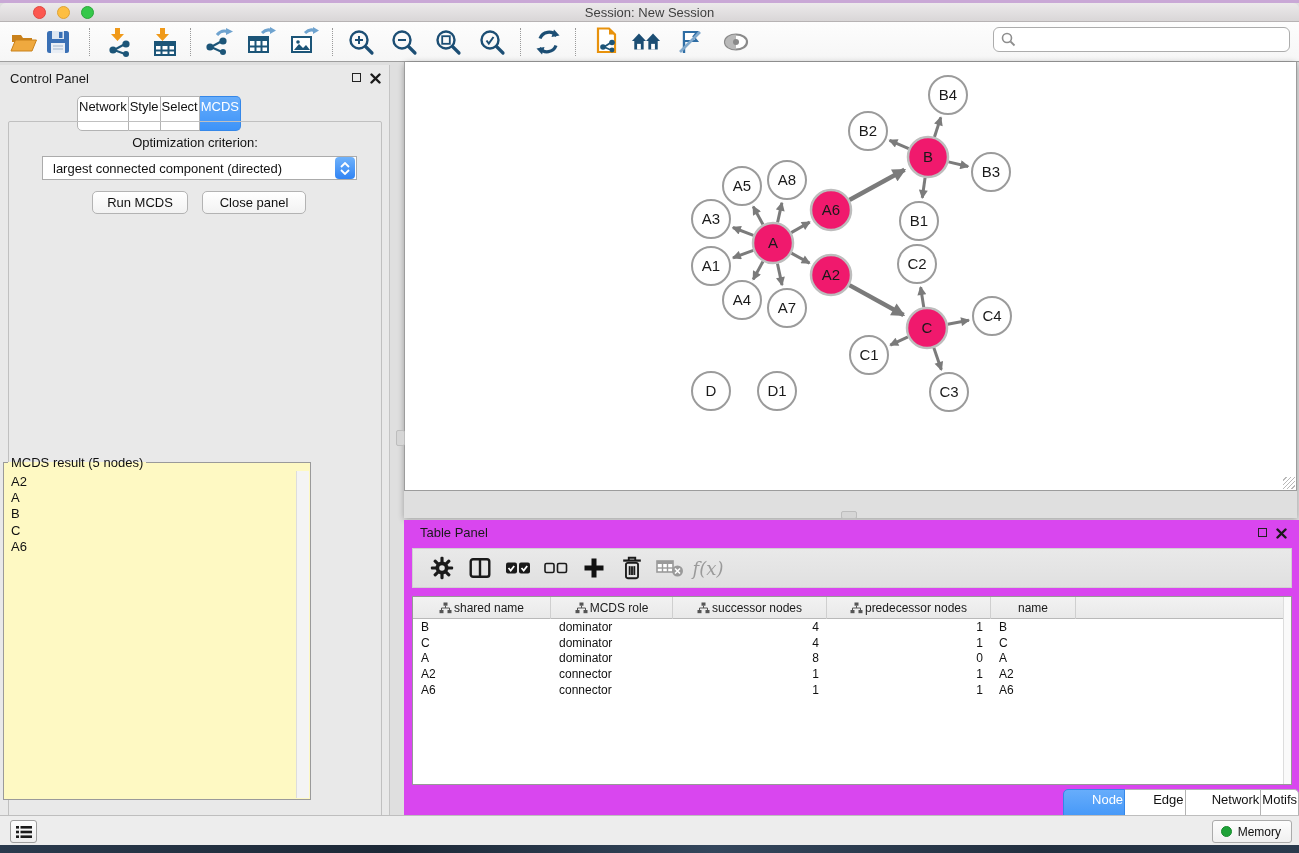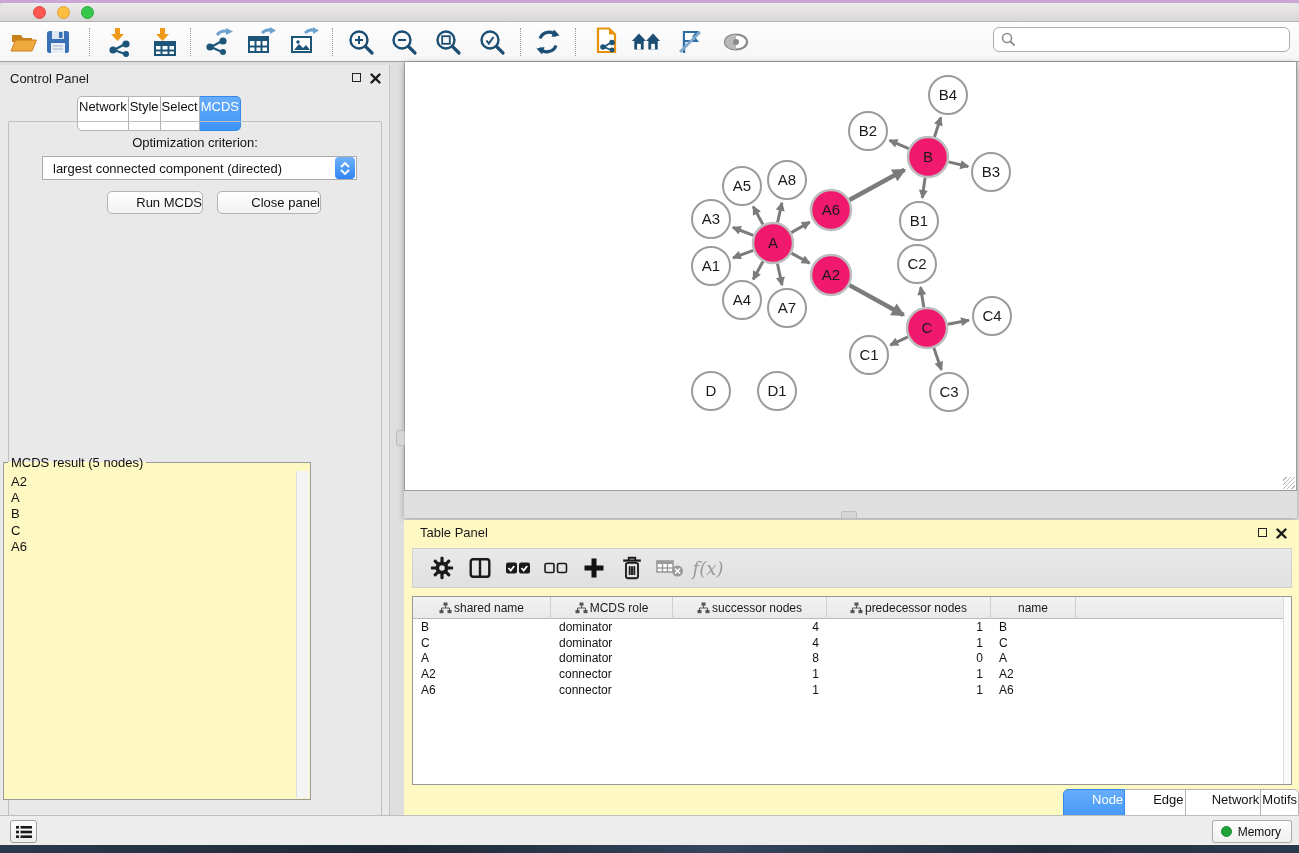--- a/index.html
+++ b/index.html
@@ -46,21 +46,21 @@
   .cp-inner { position:absolute; left:8px; top:56px; width:374px; height:738px;
      border:1px solid #C0C0C0; border-radius:2px; }
   .opt-label { position:absolute; left:0; top:70px; width:390px; text-align:center; font-size:13px; color:#111; }
   .dropdown { position:absolute; left:42px; top:91px; width:315px; height:24px; background:#fff;
      border:1px solid #ABABAB; border-radius:0; display:flex; align-items:center; }
   .dropdown .dd-text { flex:1; font-size:13px; color:#111; padding-left:10px; white-space:nowrap; }
   .dd-stepper { width:20px; height:22px; margin-right:1px; border-radius:4px;
      background:linear-gradient(#6FB2FB,#3184F4); display:flex; flex-direction:column; align-items:center; justify-content:center; gap:1px; }
   .dd-stepper svg { display:block; }
   .btn { position:absolute; height:23px; background:linear-gradient(#FFFFFF,#F2F2F2); border:1px solid #B3B3B3;
-     border-radius:5px; font-size:13px; color:#111; text-align:right; line-height:21px;margin-left:15px; }
+     border-radius:5px; font-size:13px; color:#111; text-align:center; line-height:21px; }
   .btn-run { left:92px; top:126px; width:96px; }
   .btn-close { left:202px; top:126px; width:104px; }
   fieldset.result { position:absolute; left:3px; top:390px; width:308px; height:345px; background:#fef9c3;
      border:1px solid #9A9A9A; }
   fieldset.result legend { font-size:13px; color:#111; margin-left:4px; padding:0 3px; background:transparent; }
   .result-list { position:absolute; left:2px; top:2px; right:16px; bottom:2px; font-size:13px; color:#111; line-height:16.2px; padding:2px 0 0 5px; }
   .result-scroll { position:absolute; right:1px; top:1px; width:13px; height:calc(100% - 2px); background:#F4F4F4; border-left:1px solid #DDD; }
 
   
   .net-window { position:absolute; left:404px; top:62px; width:893px; height:456px;
@@ -74,21 +74,21 @@
   .net-title { position:absolute; top:5px; width:100%; text-align:center; font-size:13px; color:#333; }
   .net-canvas { position:relative; height:429px; background:#fff; border:1px solid #9C9C9C; border-top:none; }
   .resize-grip { position:absolute; right:1px; bottom:1px; width:12px; height:12px;
      background:repeating-linear-gradient(135deg,transparent,transparent 2px,#B9B9B9 2px,#B9B9B9 3px); }
   .splitter-v { position:absolute; left:396px; top:430px; width:9px; height:16px; background:#D6D6D6;
      border:1px solid #BDBDBD; border-radius:2px; }
   .splitter-h { position:absolute; left:841px; top:511px; width:16px; height:8px; background:#D6D6D6;
      border:1px solid #BDBDBD; border-radius:2px; }
 
   
-  .table-panel { position:absolute; left:404px; top:520px; width:895px; height:295px; background:#fef9c3; }
+  .table-panel { position:absolute; left:404px; top:520px; width:895px; height:295px; background:#d946ef; }
   .tp-title { position:absolute; left:16px; top:5px; font-size:13px; color:#1a1a1a; }
   .tp-btns { right:12px; }
   .tp-toolbar { position:absolute; left:8px; top:28px; width:880px; height:40px;
      background:linear-gradient(#E9E9E9,#E0E0E0); border:1px solid #D0D0D0; display:flex; align-items:center; }
   .tp-tool { width:38px; display:flex; justify-content:center; align-items:center; }
   .fx { font-family:"DejaVu Serif", serif; font-style:italic; font-size:18px; color:#9A9A9A; }
   .dtable { position:absolute; left:8px; top:76px; width:880px; height:189px; background:#fff; border:1px solid #979797; }
   .thead { display:flex; height:22px; background:linear-gradient(#F2F2F2,#E9E9E9); border-bottom:1px solid #B9B9B9; }
   .th { display:flex; align-items:center; justify-content:center; gap:2px; font-size:12px; color:#1a1a1a;
      border-right:1px solid #CFCFCF; height:22px; }
@@ -112,20 +112,21 @@
 </style>
 </head>
 <body>
 
 <div class="desktop-top"></div>
 
 <div class="titlebar">
   <span class="traffic t-red"></span>
   <span class="traffic t-yellow"></span>
   <span class="traffic t-green"></span>
+  <div class="win-title">Session: New Session</div>
 </div>
 
 <div class="toolbar">
   <span class="tb-item" style="left:8px">
     <svg width="28" height="28" viewBox="0 0 28 28">
         <path d="M3 7h9l2 3h9v4H3z" fill="#C9811B"></path>
         <path d="M2 23 L6.5 12 H27.5 L23 23z" fill="#EFA93F" stroke="#C9811B"></path>
       </svg>
   </span>
   <span class="tb-item" style="left:43px">

